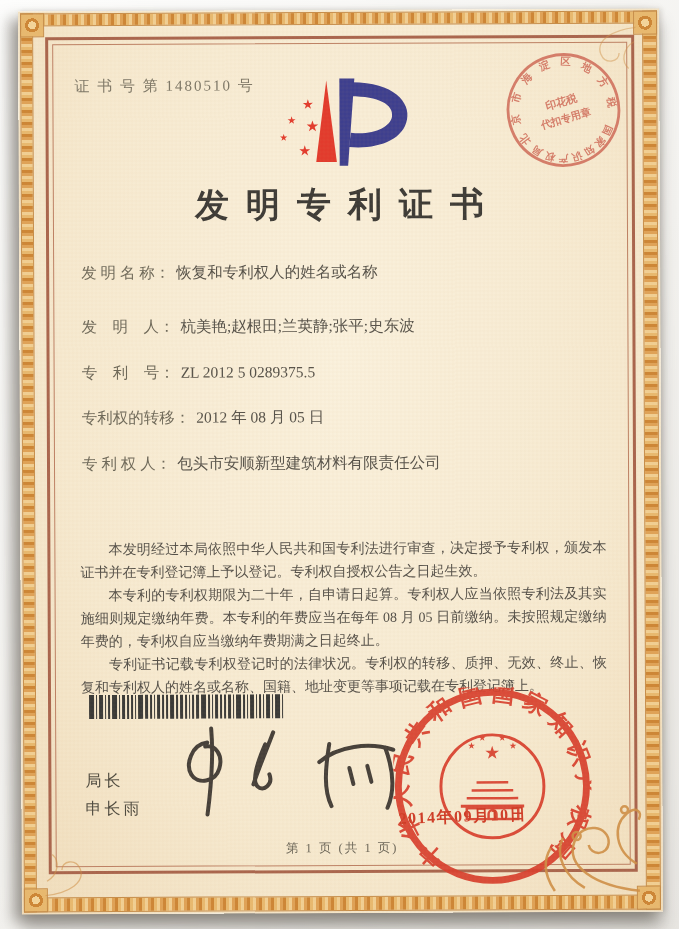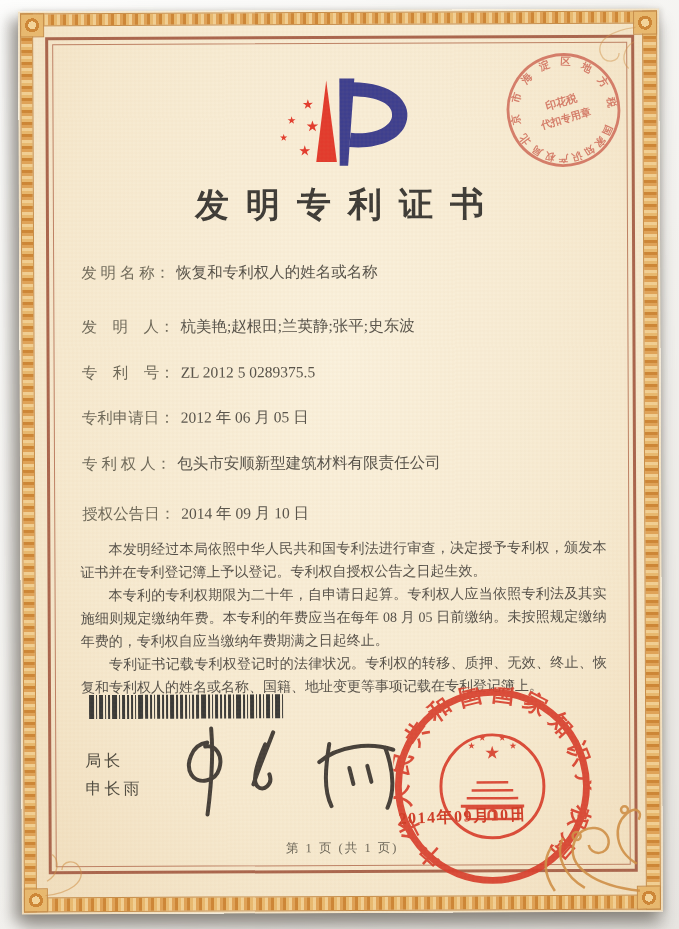--- a/index.html
+++ b/index.html
@@ -30,21 +30,21 @@
      color:#3d3b37;letter-spacing:17px;padding-left:17px;}
   .field{position:absolute;left:62px;font-size:15.5px;color:#5d594d;white-space:nowrap;}
   .field .lab{color:#6e695a;}
   .field .val{color:#56524a;margin-left:6px;}
   .f0{top:252px}.f1{top:306px}.f2{top:352px}.f3{top:397px}.f4{top:443px}.f5{top:493px}
   .body-text{position:absolute;left:60px;top:527px;width:526px;font-size:14px;line-height:23px;
      color:#55514a;text-align:justify;}
   .body-text p{margin:0;text-indent:2em;}
   .barcode{position:absolute;left:68px;top:684px;width:218px;height:24px;display:flex;align-items:stretch;}
   .barcode i{display:block;background:#3a3a38;margin-right:2px;}
-  .sig-label{position:absolute;left:64px;font-size:16px;color:#4f4b40;letter-spacing:3px;}
+  .sig-label{position:absolute;left:64px;font-size:16px;color:#4f4b40;letter-spacing:3px;margin-top:20px;}
   .sl1{top:740px}.sl2{top:768px}
   .sig-script{position:absolute;left:148px;top:712px;width:260px;height:100px;}
   .seal{position:absolute;left:372px;top:678px;width:198px;height:198px;opacity:.93;}
   .seal-date{position:absolute;left:377px;top:797px;font-size:16px;font-weight:bold;color:#cf3d28;
      letter-spacing:1.5px;transform:rotate(-2deg);white-space:nowrap;}
   .tax-stamp{position:absolute;left:484px;top:40px;width:122px;height:122px;transform:rotate(-16deg);opacity:.85;}
   .footer{position:absolute;left:0;right:0;top:830px;text-align:center;font-size:12.5px;color:#6b6659;letter-spacing:2px;}
   .flourish{position:absolute;pointer-events:none;}
   .fl-br{right:18px;bottom:16px;width:120px;height:150px;}
   .fl-bl{left:18px;bottom:16px;width:70px;height:80px;transform:scaleX(-1);}
@@ -61,20 +61,21 @@
   <div class="gold v r"></div>
   <div class="gold-corner" style="left:2px;top:2px"></div>
   <div class="gold-corner" style="right:2px;top:2px"></div>
   <div class="gold-corner" style="left:2px;bottom:2px"></div>
   <div class="gold-corner" style="right:2px;bottom:2px"></div>
 
   <div class="frame-outer">
     <div class="frame-inner"></div>
   </div>
 
+  <div class="cert-no">证 书 号 第 1480510 号</div>
 
   <svg class="tax-stamp" viewBox="0 0 130 130">
     <defs>
       <path id="arcTop" d="M 23.4,89 A 48,48 0 1 1 106.6,89"></path>
       <path id="arcBot" d="M 106.6,89 A 48,48 0 0 1 23.4,89"></path>
     </defs>
     <circle cx="65" cy="65" r="59" fill="none" stroke="#cf6a58" stroke-width="3"></circle>
     <text font-size="11" fill="#cf6a58" font-weight="bold">
       <textPath href="#arcTop" startOffset="2" textLength="228">北京市海淀区地方税务局</textPath>
     </text>
@@ -94,23 +95,22 @@
     <text x="44" y="60" font-size="16" fill="#e23b2d">★</text>
     <text x="16" y="70" font-size="10" fill="#e23b2d">★</text>
     <text x="36" y="86" font-size="15" fill="#e23b2d">★</text>
   </svg>
 
   <div class="title">发明专利证书</div>
 
   <div class="field f0"><span class="lab">发 明 名 称：</span><span class="val">恢复和专利权人的姓名或名称</span></div>
   <div class="field f1"><span class="lab">发　明　人：</span><span class="val">杭美艳;赵根田;兰英静;张平;史东波</span></div>
   <div class="field f2"><span class="lab">专　利　号：</span><span class="val">ZL 2012 5 0289375.5</span></div>
-  <div class="field f3"><span class="lab">专利申请日：</span><span class="val">2012 年 06 月 05 日</span></div>
+  <div class="field f3"><span class="lab">专利权的转移：</span><span class="val">2012 年 08 月 05 日</span></div>
   <div class="field f4"><span class="lab">专 利 权 人：</span><span class="val">包头市安顺新型建筑材料有限责任公司</span></div>
-  <div class="field f5"><span class="lab">授权公告日：</span><span class="val">2014 年 09 月 10 日</span></div>
 
   <div class="body-text">
     <p>本发明经过本局依照中华人民共和国专利法进行审查，决定授予专利权，颁发本证书并在专利登记簿上予以登记。专利权自授权公告之日起生效。</p>
     <p>本专利的专利权期限为二十年，自申请日起算。专利权人应当依照专利法及其实施细则规定缴纳年费。本专利的年费应当在每年 08 月 05 日前缴纳。未按照规定缴纳年费的，专利权自应当缴纳年费期满之日起终止。</p>
     <p>专利证书记载专利权登记时的法律状况。专利权的转移、质押、无效、终止、恢复和专利权人的姓名或名称、国籍、地址变更等事项记载在专利登记簿上。</p>
   </div>
 
   <div class="barcode">
       <i style="width: 4.8px;"></i>
       <i style="width: 1.6px;"></i>

